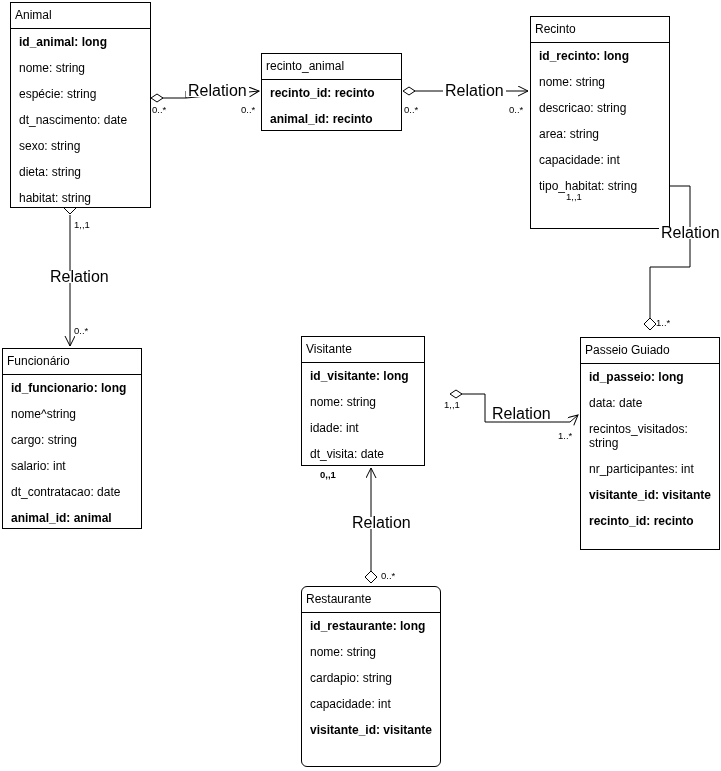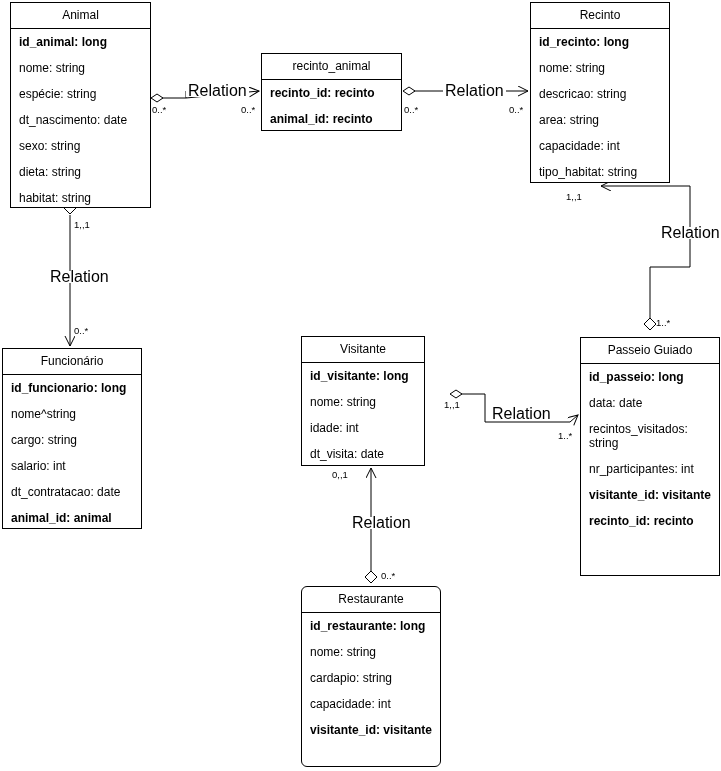--- a/index.html
+++ b/index.html
@@ -28,21 +28,21 @@
     pointer-events: none;
   }
   .entity {
     position: absolute;
     border: 1px solid #000000;
     background: #ffffff;
     box-sizing: border-box;
     z-index: 2;
   }
   .entity-title {
-    text-align: center;
+    text-align: left;
     font-size: 12px;
     line-height: 14px;
     padding: 5px 4px 6px 4px;
     border-bottom: 1px solid #000000;
     color: #000000;
     white-space: nowrap;
   }
   .entity-attrs {
     padding: 0;
     margin: 0;
@@ -134,21 +134,21 @@
           <li>habitat: string</li>
         </ul>
       </div>
       <div class="entity" style="left: 261px; top: 53px; width: 141px; height: 78px;">
         <div class="entity-title">recinto_animal</div>
         <ul class="entity-attrs">
           <li class="attr-key">recinto_id: recinto</li>
           <li class="attr-key">animal_id: recinto</li>
         </ul>
       </div>
-      <div class="entity" style="left: 530px; top: 2px; width: 140px; height: 181px;">
+      <div class="entity" style="left: 530px; top: 16px; width: 140px; height: 213px;">
         <div class="entity-title">Recinto</div>
         <ul class="entity-attrs">
           <li class="attr-key">id_recinto: long</li>
           <li>nome: string</li>
           <li>descricao: string</li>
           <li>area: string</li>
           <li>capacidade: int</li>
           <li>tipo_habitat: string</li>
         </ul>
       </div>
@@ -165,21 +165,21 @@
       </div>
       <div class="entity" style="left: 301px; top: 336px; width: 124px; height: 130px;">
         <div class="entity-title">Visitante</div>
         <ul class="entity-attrs">
           <li class="attr-key">id_visitante: long</li>
           <li>nome: string</li>
           <li>idade: int</li>
           <li>dt_visita: date</li>
         </ul>
       </div>
-      <div class="entity" style="left: 580px; top: 337px; width: 140px; height: 239px;">
+      <div class="entity" style="left: 580px; top: 337px; width: 140px; height: 213px;">
         <div class="entity-title">Passeio Guiado</div>
         <ul class="entity-attrs">
           <li class="attr-key">id_passeio: long</li>
           <li>data: date</li>
           <li>recintos_visitados: string</li>
           <li>nr_participantes: int</li>
           <li class="attr-key">visitante_id: visitante</li>
           <li class="attr-key">recinto_id: recinto</li>
         </ul>
       </div>
@@ -205,16 +205,16 @@
       <div class="mult-label" style="left: 74px; top: 219px;">1,,1</div>
       <div class="mult-label" style="left: 74px; top: 325px;">0..*</div>
       <div class="edge-label" style="left: 659px; top: 227px;">Relation</div>
       <div class="mult-label" style="left: 566px; top: 191px;">1,,1</div>
       <div class="mult-label" style="left: 656px; top: 317px;">1..*</div>
       <div class="edge-label" style="left: 490px; top: 408px;">Relation</div>
       <div class="mult-label" style="left: 444px; top: 399px;">1,,1</div>
       <div class="mult-label" style="left: 558px; top: 430px;">1..*</div>
       <div class="edge-label" style="left: 350px; top: 517px;">Relation</div>
       <div class="mult-label" style="left: 381px; top: 570px;">0..*</div>
-      <div class="mult-label" style="left: 332px; top: 469px;">0,,1</div>
+      <div class="mult-label" style="left: 320px; top: 469px; font-weight: bold;">0,,1</div>
     </div>
 
 </div>
 
 </body></html>

